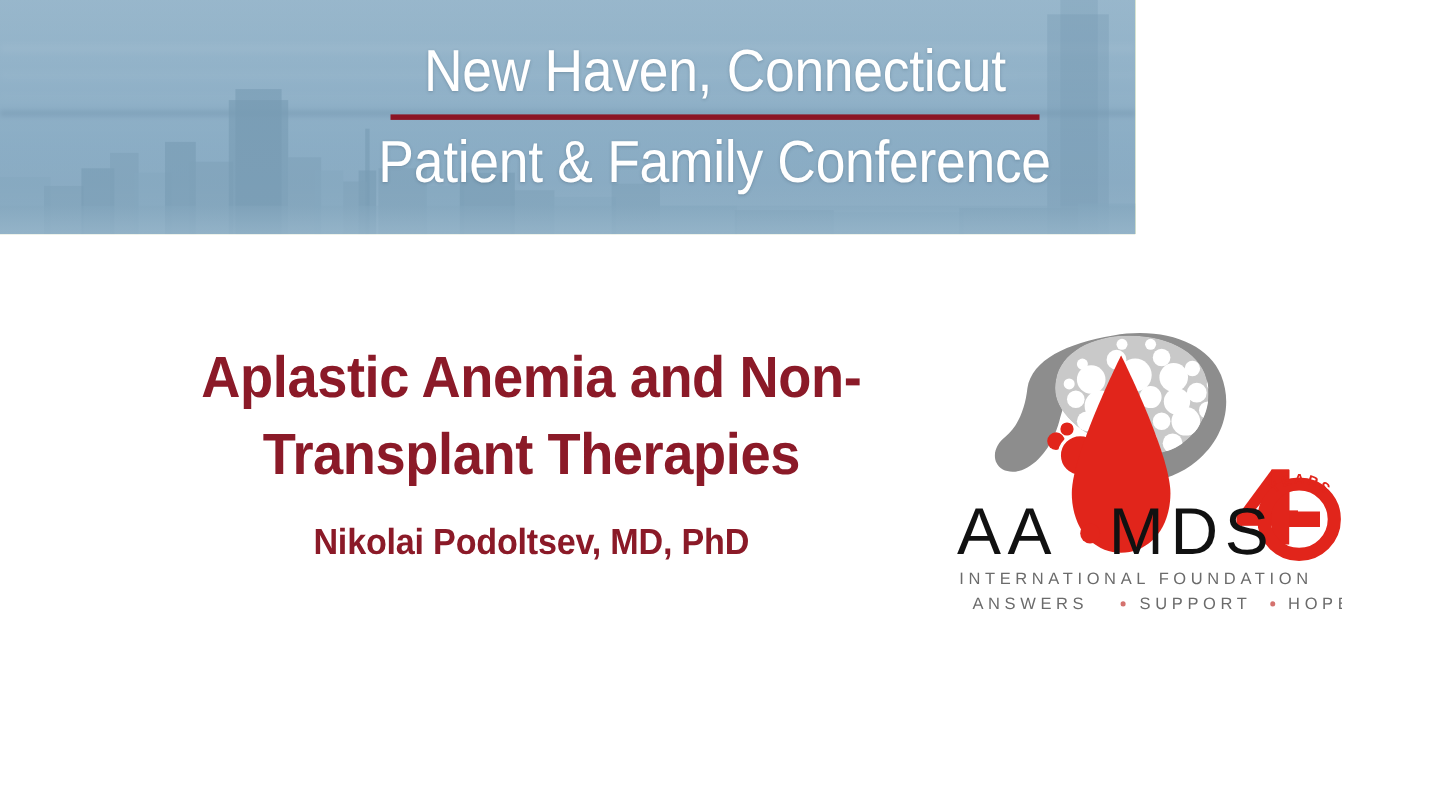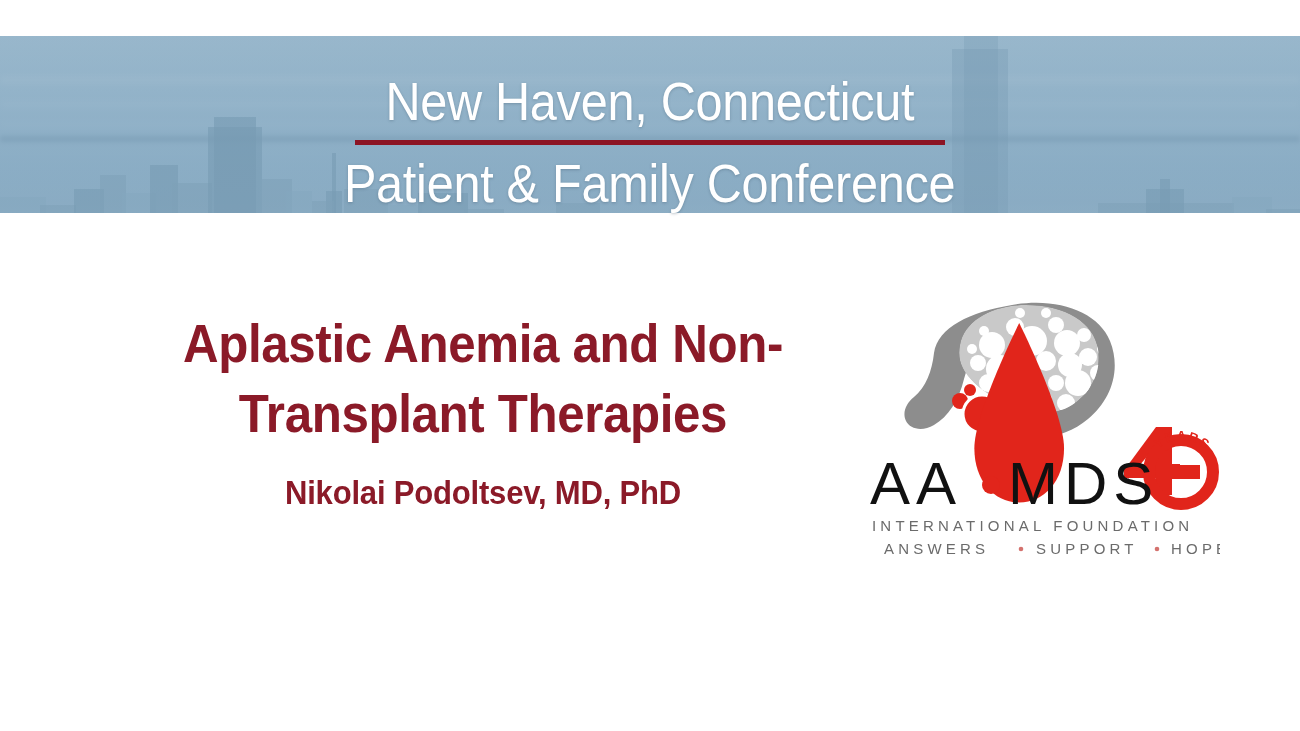--- a/index.html
+++ b/index.html
@@ -7,24 +7,23 @@
     width:1300px;height:731px;
     background:#ffffff;
     font-family:"Liberation Sans", sans-serif;
     overflow:hidden;
     position:relative;
   }
   #slide{position:relative;width:1300px;height:731px;background:#fff;overflow:hidden;}
 
   
   .banner{
-    position:absolute;left:0;top:0;width:1300px;height:213px;
+    position:absolute;left:0;top:0;width:1032px;height:213px;
     overflow:hidden;
     background:#4d7c0f;
-    margin-top:36px;
   }
   
   .sky{
     position:absolute;inset:0;
     background:
       linear-gradient(to bottom,
         #b9cfdd 0%,
         #aec7d8 26%,
         #a3bfd3 48%,
         #9cbacf 62%,

